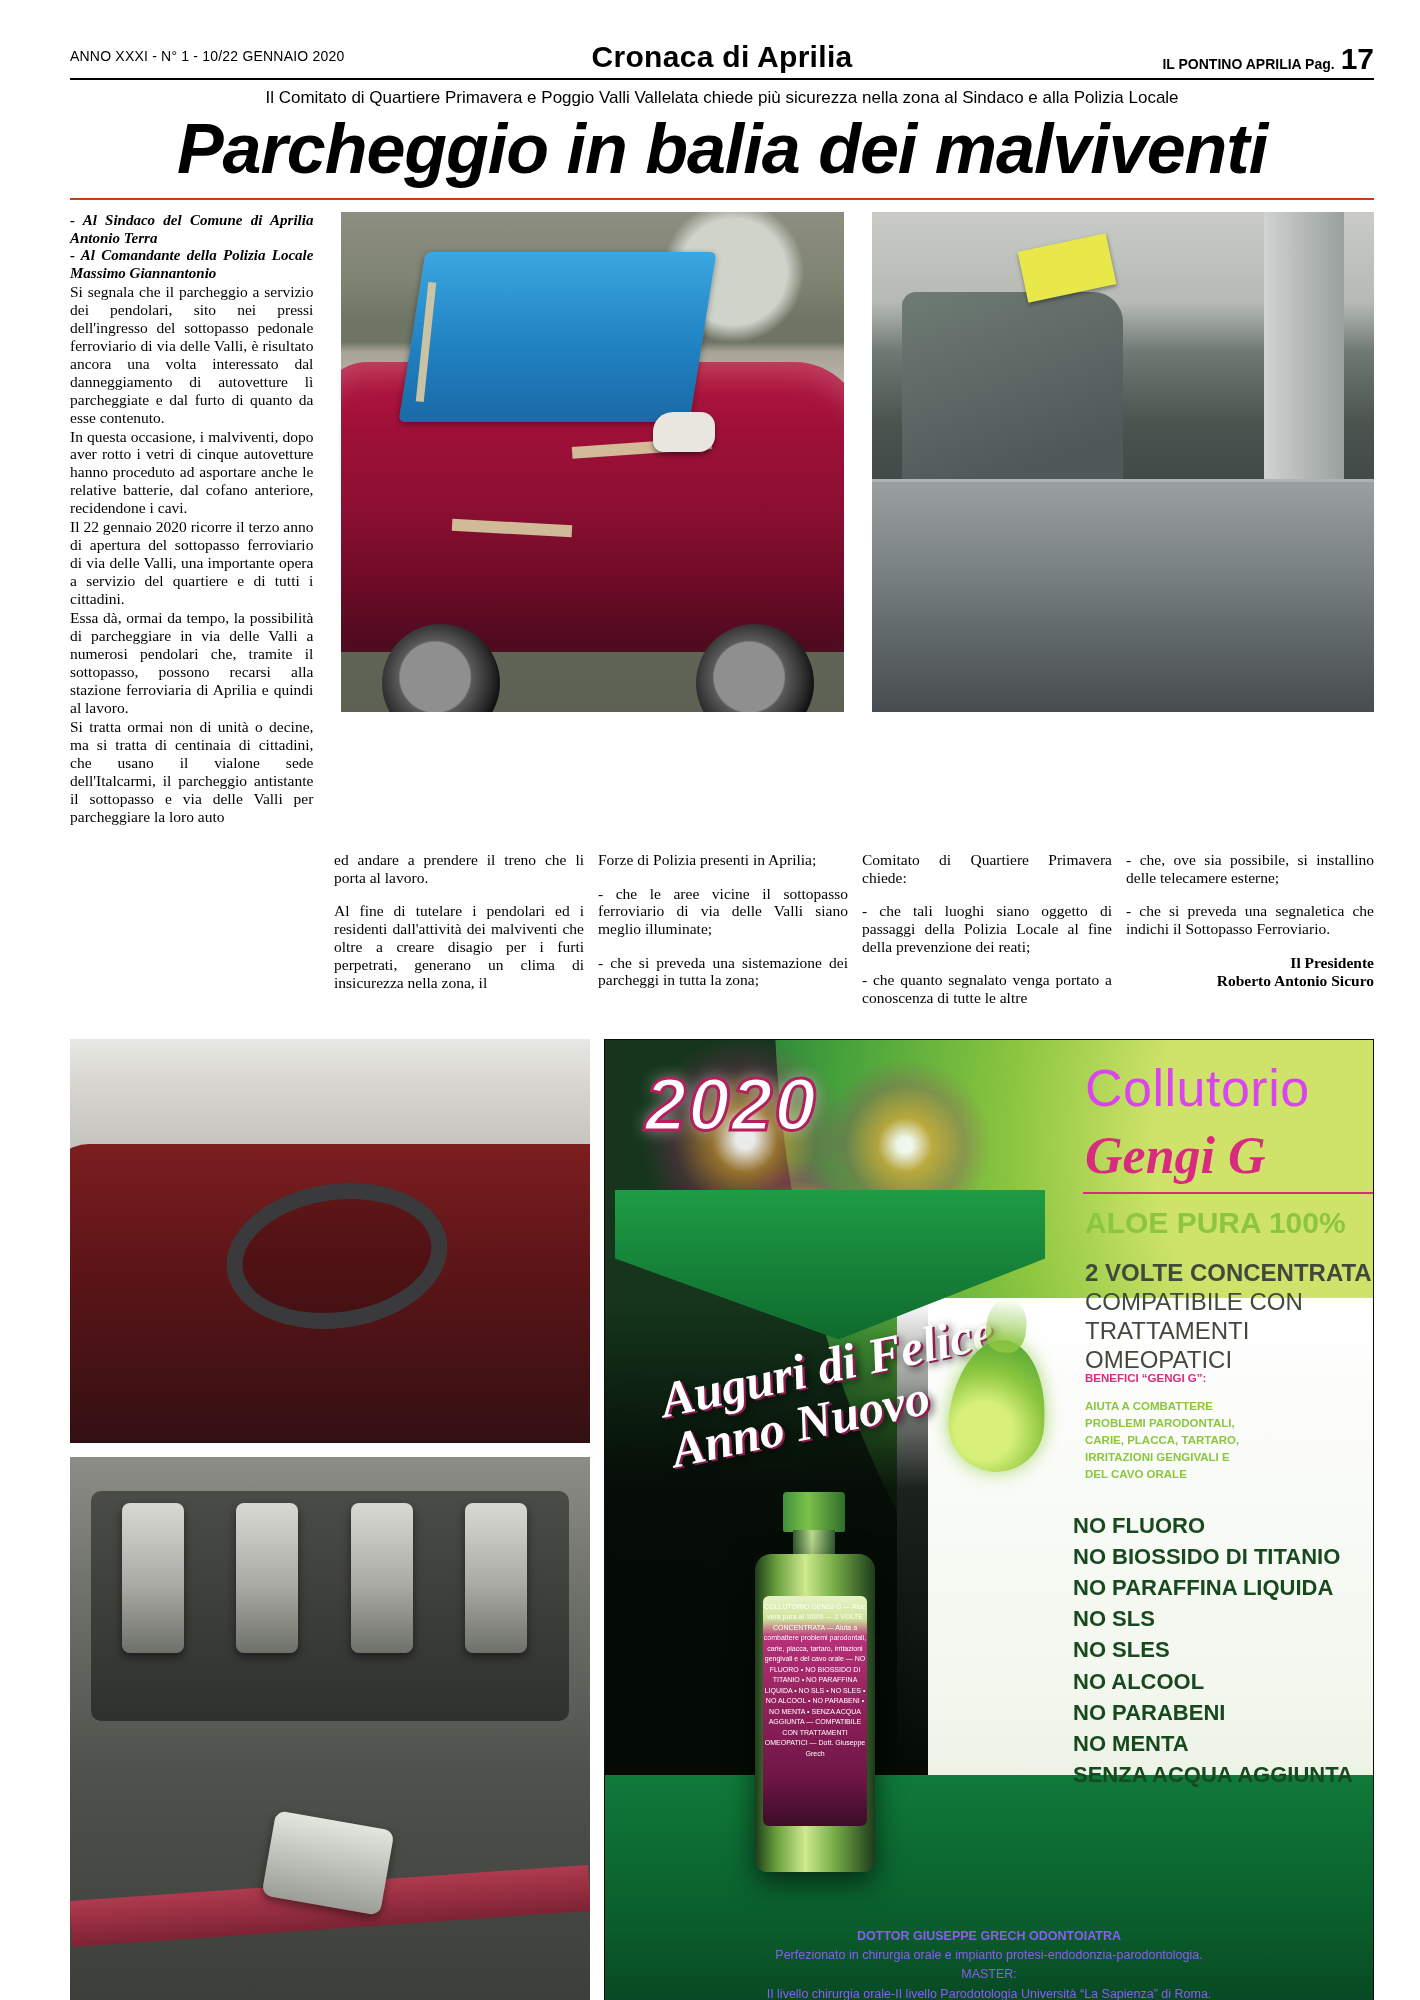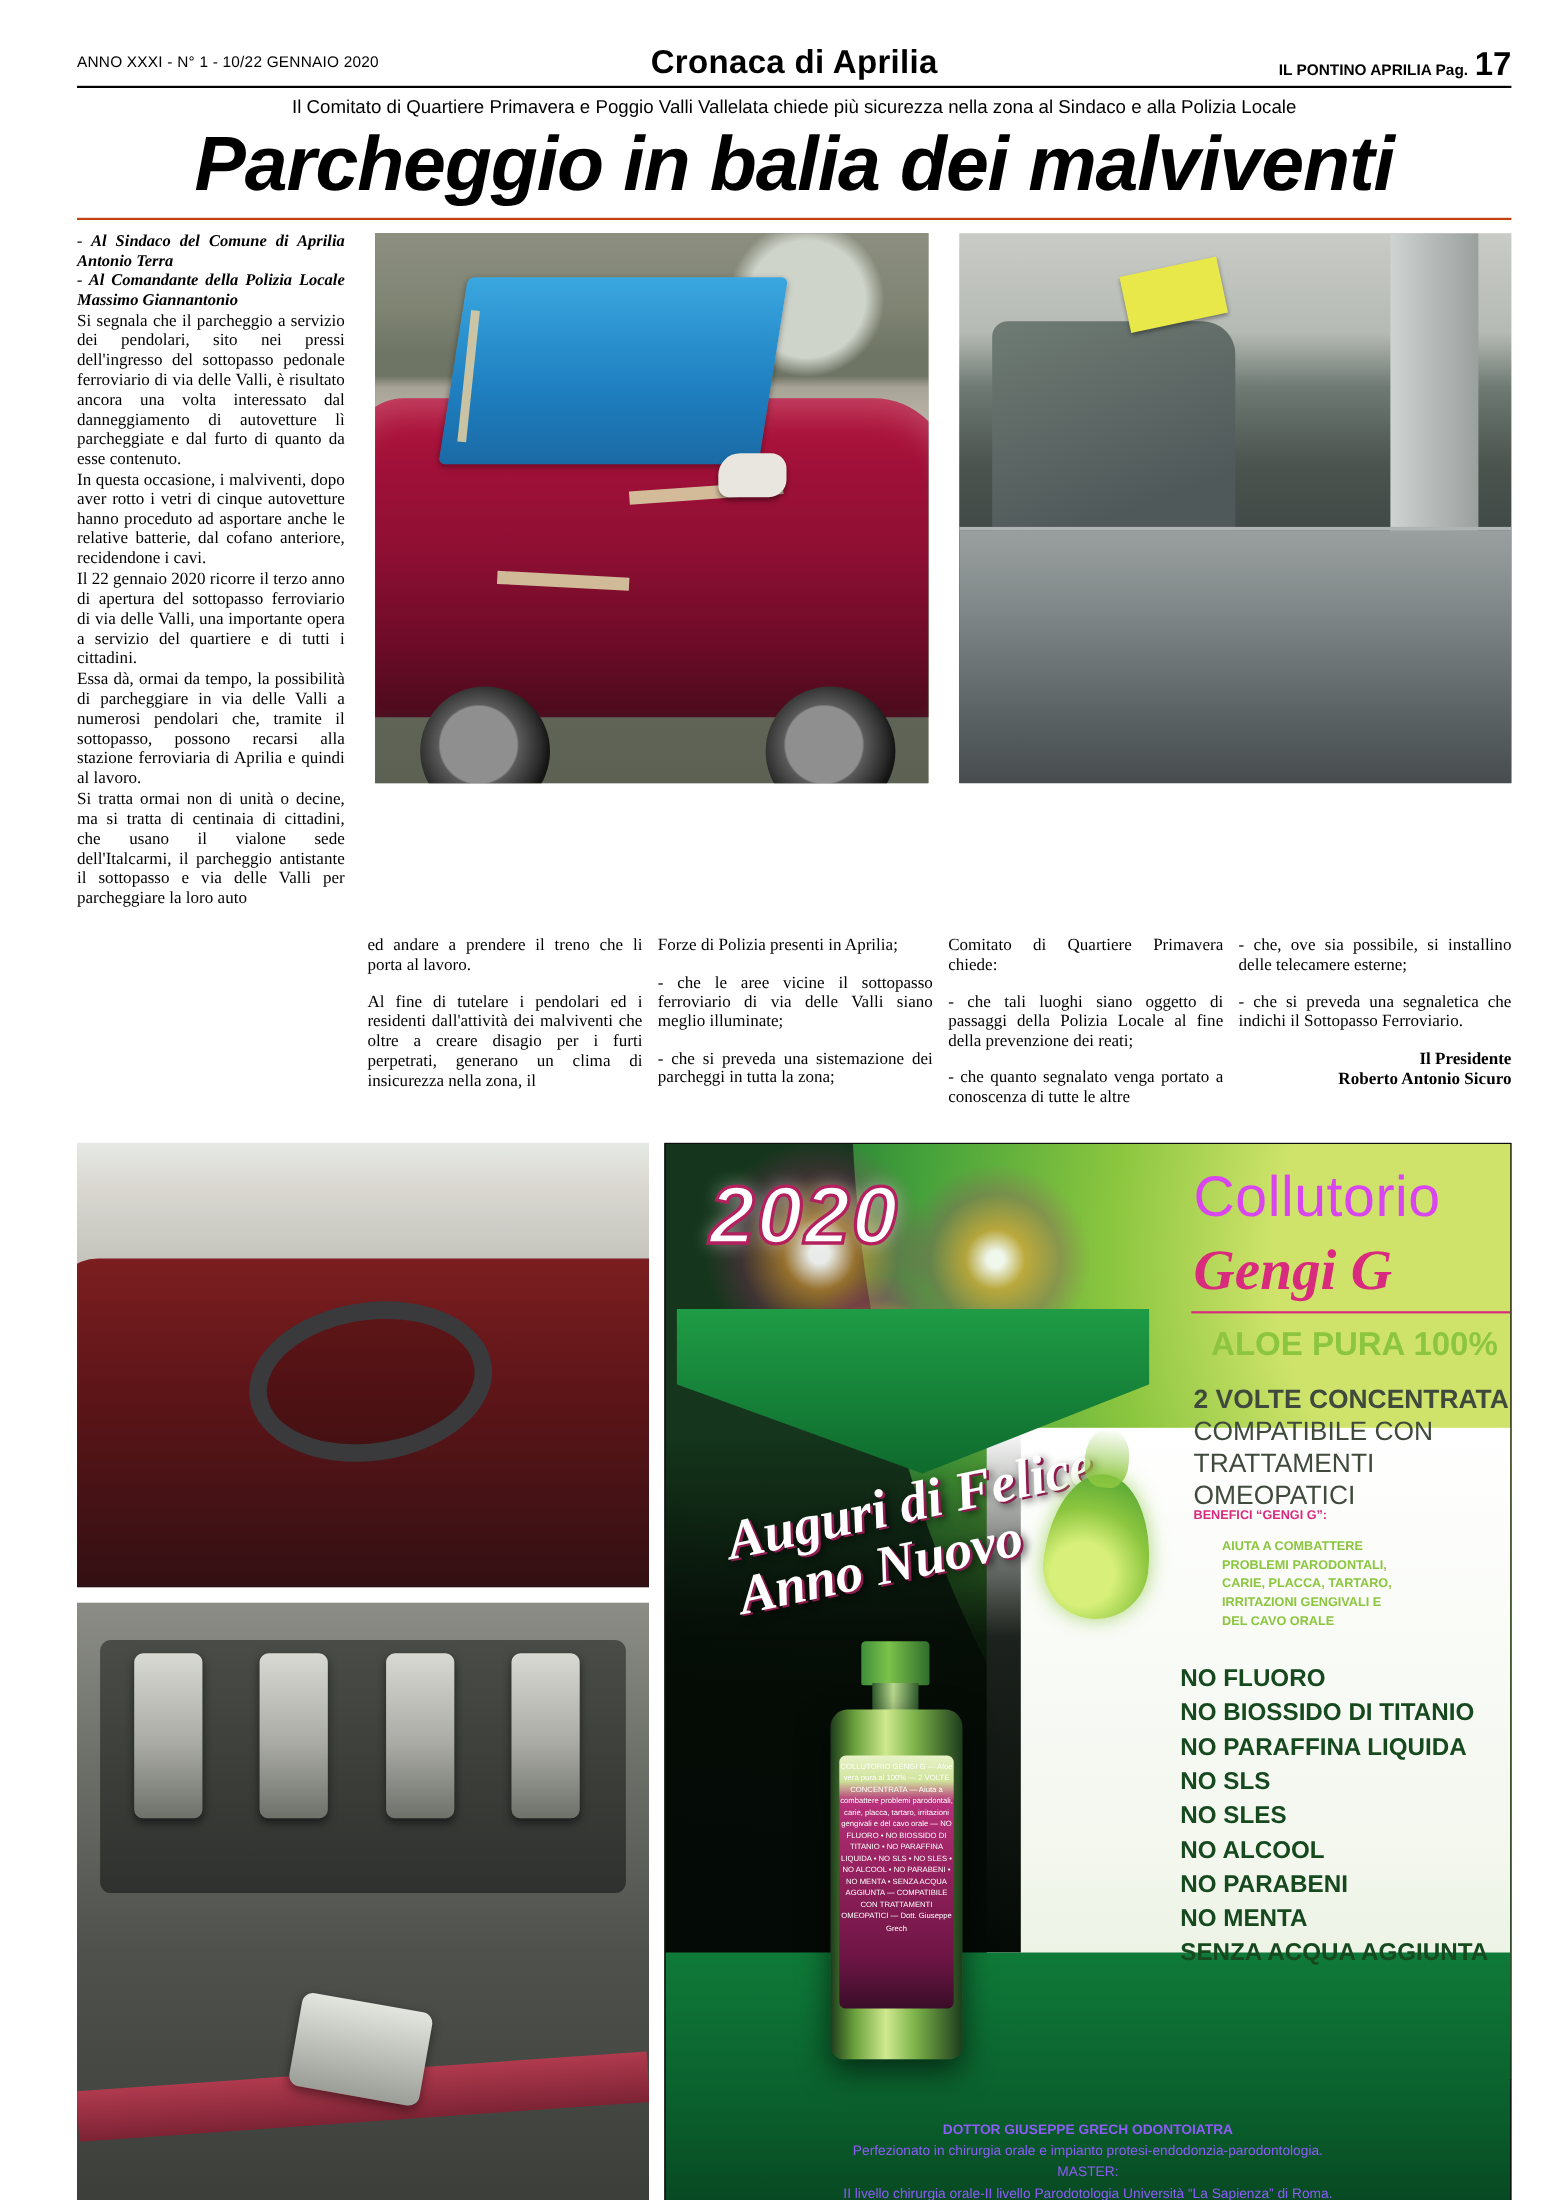--- a/index.html
+++ b/index.html
@@ -277,33 +277,33 @@
   .ad-gengi{
     position:absolute;left:480px;top:86px;
     font-family:"Liberation Serif", serif;
     font-style:italic;font-size:52px;color:#d92b7e;font-weight:bold;
   }
   .ad-rule{
     position:absolute;left:478px;top:152px;width:290px;height:2px;background:#d92b7e;
   }
   .ad-aloe{
     position:absolute;left:480px;top:166px;
-    font-size:30px;color:#8cc63f;font-weight:600;margin-left:16px;
+    font-size:30px;color:#8cc63f;font-weight:600;
   }
   .ad-claims{
     position:absolute;left:480px;top:218px;width:290px;
     font-size:24px;color:#3f4a3c;line-height:1.22;
   }
   .ad-claims .b{font-weight:bold;}
   .ad-benefici{
     position:absolute;left:480px;top:330px;width:270px;
     font-size:11.5px;color:#d92b7e;font-weight:bold;line-height:1.5;
   }
   .ad-benefit-list{
-    position:absolute;left:506px;top:358px;width:250px;
+    position:absolute;left:480px;top:358px;width:250px;
     font-size:11.5px;color:#8cc63f;font-weight:bold;line-height:1.48;
   }
   .ad-nolist{
     position:absolute;left:468px;top:470px;width:300px;
     font-size:22px;color:#17491f;font-weight:bold;line-height:1.42;
   }
   .bottle{
     position:absolute;left:150px;top:452px;width:120px;height:380px;
   }
   .bottle .cap{

